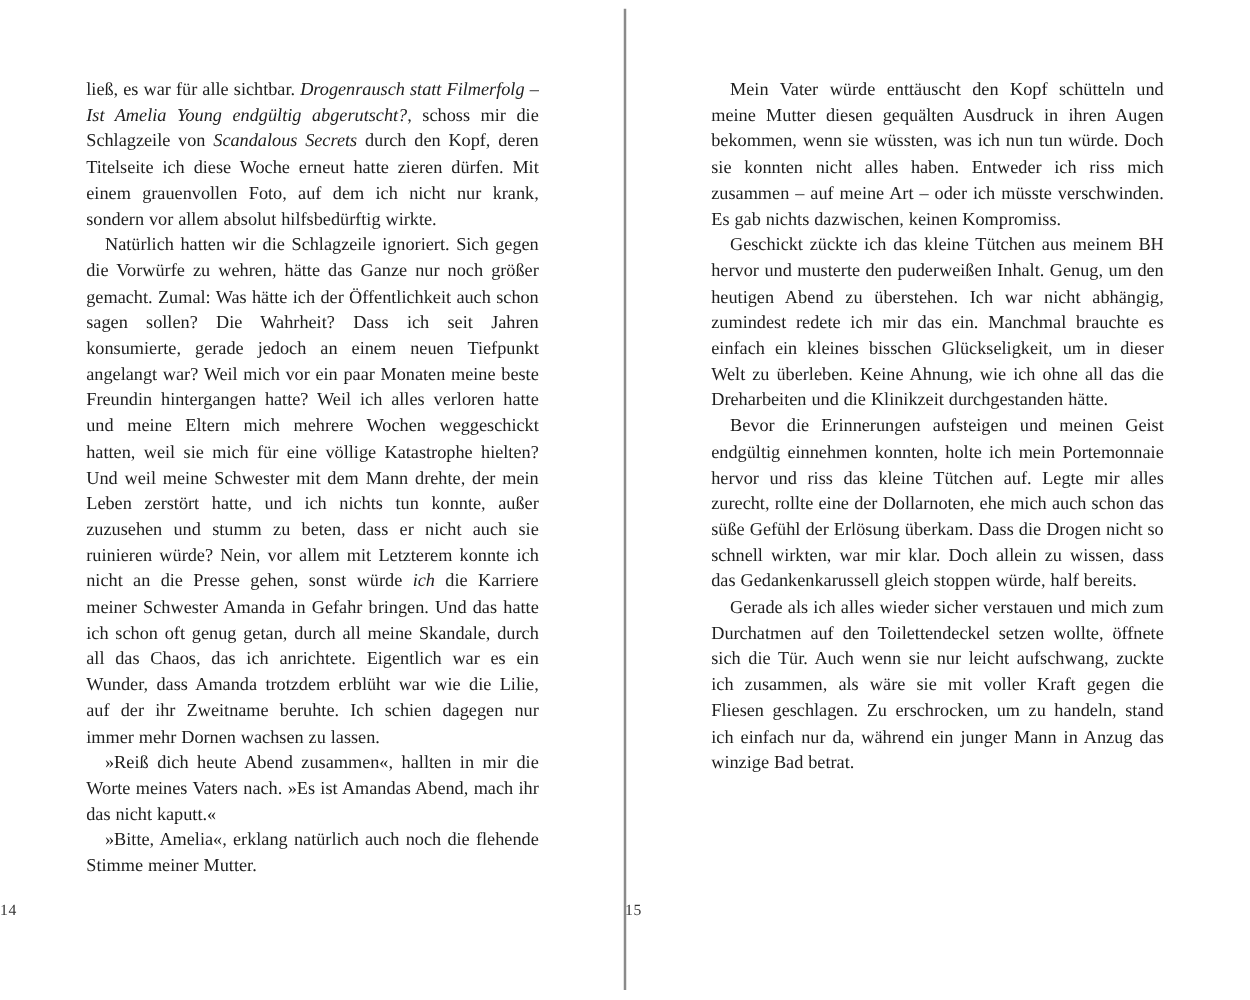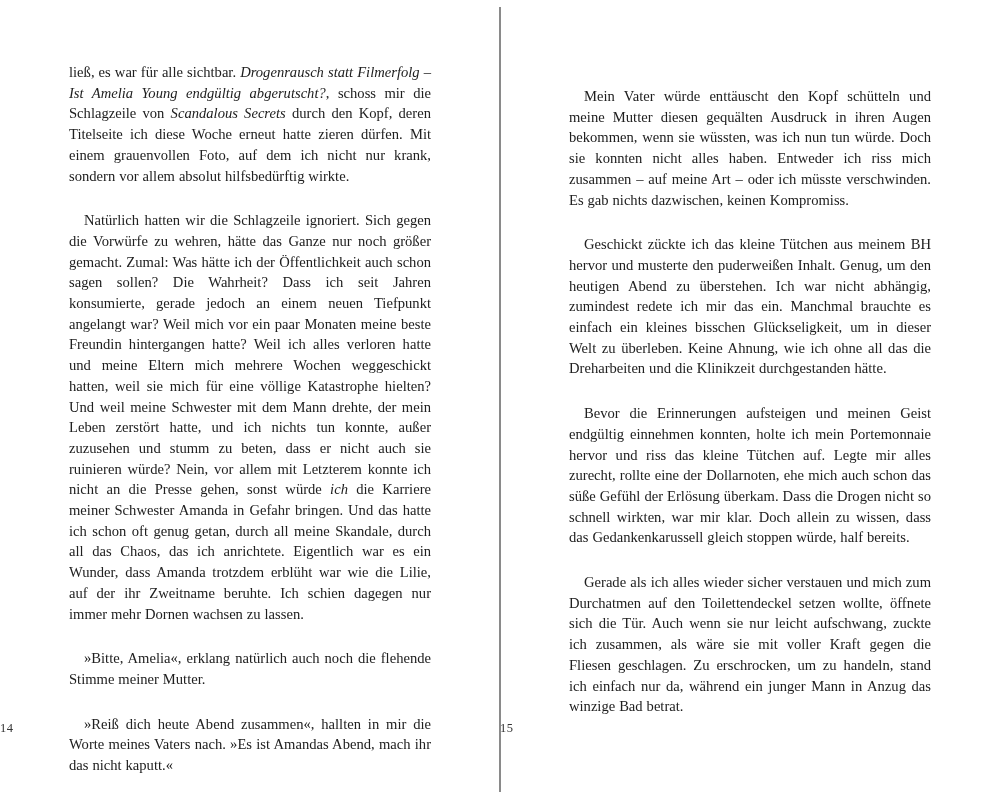--- a/index.html
+++ b/index.html
@@ -44,21 +44,21 @@
   }
   p.para {
     margin: 0;
     text-align: justify;
     font-size: 14.6px;
     line-height: 20.7px;
     hyphens: auto;
     -webkit-hyphens: auto;
     word-spacing: 0.02em;
   }
-  p.para.indent { text-indent: 15px; margin-top: 24px; }
+  p.para.indent { text-indent: 15px; }
   p.para em { font-style: italic; }
   .page-number {
     position: absolute;
     top: 721px;
     left: 0;
     width: 500px;
     text-align: left;
     font-size: 12.5px;
     color: #333333;
     letter-spacing: 0.5px;
@@ -66,22 +66,22 @@
 </style>
 </head>
 <body>
 
 <div class="spread">
 
   <div class="page page-left">
     <div class="page-inner">
         <p class="para" lang="de"><span>ließ, es war für alle sichtbar. </span><em>Drogenrausch statt Filmerfolg – Ist Amelia Young endgültig abgerutscht?</em><span>, schoss mir die Schlagzeile von </span><em>Scandalous Secrets</em><span> durch den Kopf, deren Titelseite ich diese Woche erneut hatte zieren dürfen. Mit einem grauenvollen Foto, auf dem ich nicht nur krank, sondern vor allem absolut hilfsbedürftig wirkte.</span></p>
         <p class="para indent" lang="de"><span>Natürlich hatten wir die Schlagzeile ignoriert. Sich gegen die Vorwürfe zu wehren, hätte das Ganze nur noch größer gemacht. Zumal: Was hätte ich der Öffentlichkeit auch schon sagen sollen? Die Wahrheit? Dass ich seit Jahren konsumierte, gerade jedoch an einem neuen Tiefpunkt angelangt war? Weil mich vor ein paar Monaten meine beste Freundin hintergangen hatte? Weil ich alles verloren hatte und meine Eltern mich mehrere Wochen weggeschickt hatten, weil sie mich für eine völlige Katastrophe hielten? Und weil meine Schwester mit dem Mann drehte, der mein Leben zerstört hatte, und ich nichts tun konnte, außer zuzusehen und stumm zu beten, dass er nicht auch sie ruinieren würde? Nein, vor allem mit Letzterem konnte ich nicht an die Presse gehen, sonst würde </span><em>ich</em><span> die Karriere meiner Schwester Amanda in Gefahr bringen. Und das hatte ich schon oft genug getan, durch all meine Skandale, durch all das Chaos, das ich anrichtete. Eigentlich war es ein Wunder, dass Amanda trotzdem erblüht war wie die Lilie, auf der ihr Zweitname beruhte. Ich schien dagegen nur immer mehr Dornen wachsen zu lassen.</span></p>
+        <p class="para indent" lang="de"><span>»Reiß dich heute Abend zusammen«, hallten in mir die Worte meines Vaters nach. »Es ist Amandas Abend, mach ihr das nicht kaputt.«</span></p>
         <p class="para indent" lang="de"><span>»Bitte, Amelia«, erklang natürlich auch noch die flehende Stimme meiner Mutter.</span></p>
-        <p class="para indent" lang="de"><span>»Reiß dich heute Abend zusammen«, hallten in mir die Worte meines Vaters nach. »Es ist Amandas Abend, mach ihr das nicht kaputt.«</span></p>
       </div>
     <div class="page-number">14</div>
   </div>
 
   <div class="divider"></div>
 
   <div class="page page-right">
     <div class="page-inner">
         <p class="para indent" lang="de"><span>Mein Vater würde enttäuscht den Kopf schütteln und meine Mutter diesen gequälten Ausdruck in ihren Augen bekommen, wenn sie wüssten, was ich nun tun würde. Doch sie konnten nicht alles haben. Entweder ich riss mich zusammen – auf meine Art – oder ich müsste verschwinden. Es gab nichts dazwischen, keinen Kompromiss.</span></p>
         <p class="para indent" lang="de"><span>Geschickt zückte ich das kleine Tütchen aus meinem BH hervor und musterte den puderweißen Inhalt. Genug, um den heutigen Abend zu überstehen. Ich war nicht abhängig, zumindest redete ich mir das ein. Manchmal brauchte es einfach ein kleines bisschen Glückseligkeit, um in dieser Welt zu überleben. Keine Ahnung, wie ich ohne all das die Dreharbeiten und die Klinikzeit durchgestanden hätte.</span></p>

